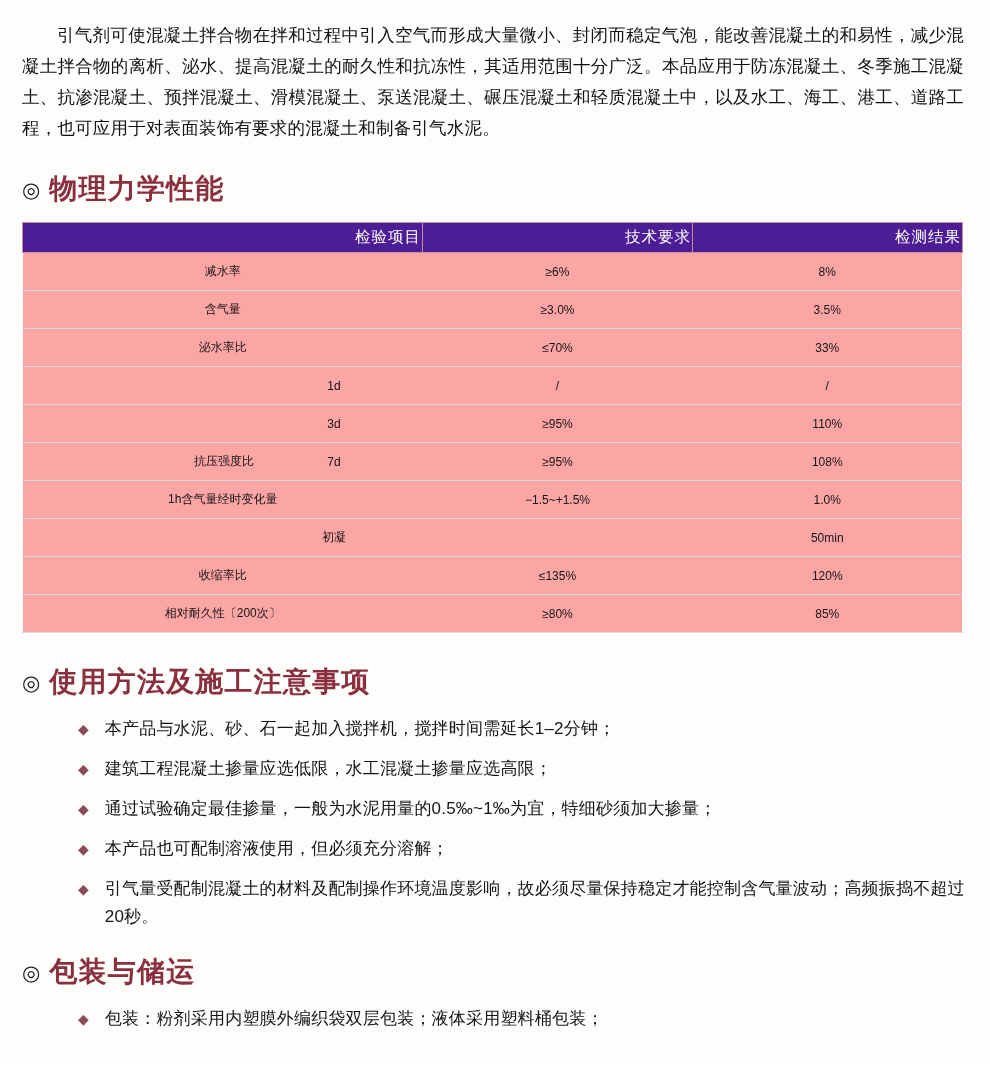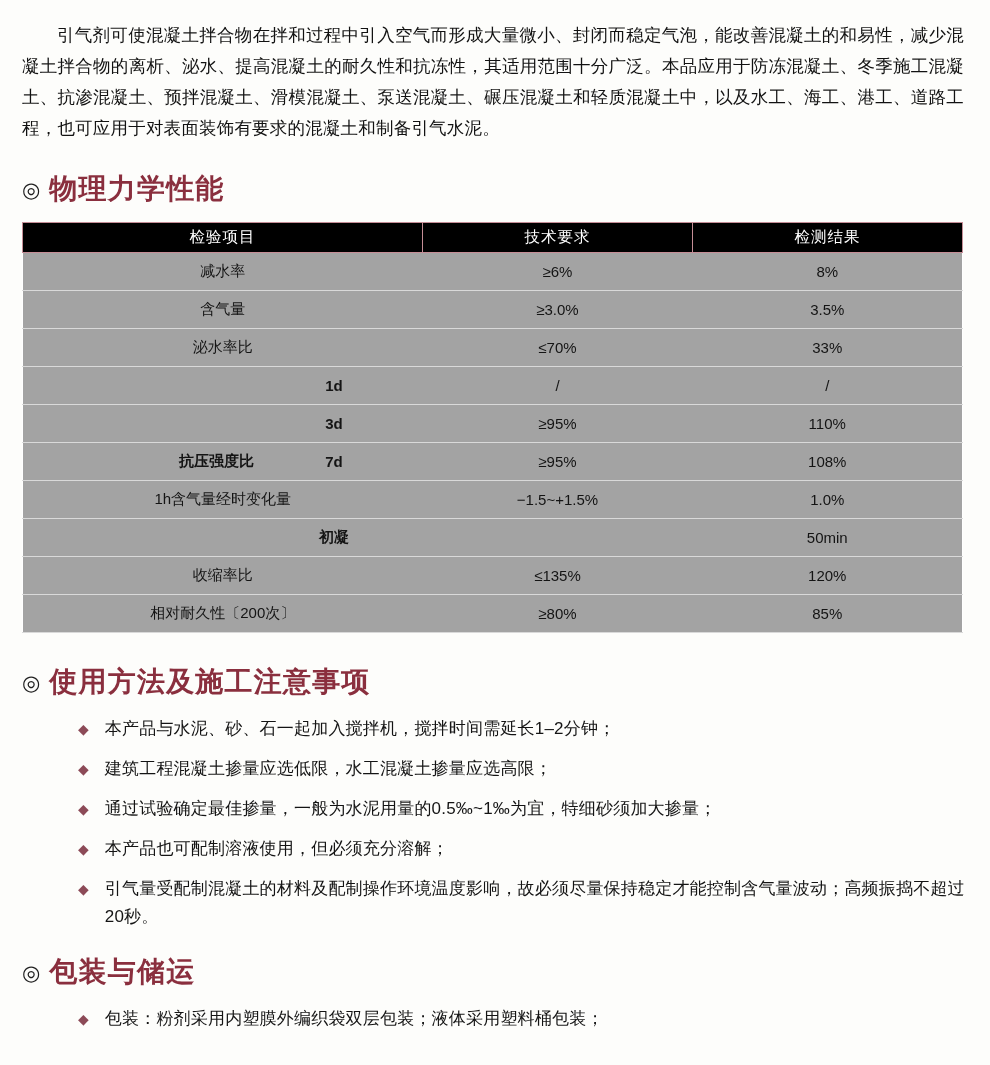--- a/index.html
+++ b/index.html
@@ -58,54 +58,53 @@
   }
 
   
   table.spec {
     border-collapse: collapse;
     width: 940px;
     margin: 2px 0 0 0;
     table-layout: fixed;
   }
   table.spec th {
-    background: #000000;
+    background: #4c1d95;
     color: #ffffff;
     font-weight: normal;
     font-size: 15.5px;
     letter-spacing: 1px;
     height: 27px;
     border: 1px solid #c58d96;
-    text-align: center;
+    text-align: right;
   }
   table.spec td {
     border: 1px solid #d9d9d9;
     border-left: none;
     border-right: none;
-    font-size: 15px;
+    font-size: 12px;
     text-align: center;
     height: 35px;
     color: #141414;
-    background: #a3a3a3;
+    background: #fca5a5;
   }
   table.spec tr td:first-child { border-left: 1px solid #ffffff; }
   table.spec tr td:last-child { border-right: 1px solid #ffffff; }
   table.spec td.item { }
   table.spec td.group {
     text-align: center;
   }
   table.spec td.noline { border-top: none; border-bottom: none; }
   .col-a { width: 400px; }
   .col-b { width: 270px; }
   .col-c { width: 270px; }
 
   .item-flex {
     display: flex;
     align-items: center;
-    font-weight: bold;
   }
   .item-flex .lbl { width: 230px; text-align: right; }
   .item-flex .sublbl { width: 160px; text-align: center; }
 
   
   ul.bullets {
     list-style: none;
     margin: 4px 0 0 0;
     padding: 0 0 0 56px;
   }

